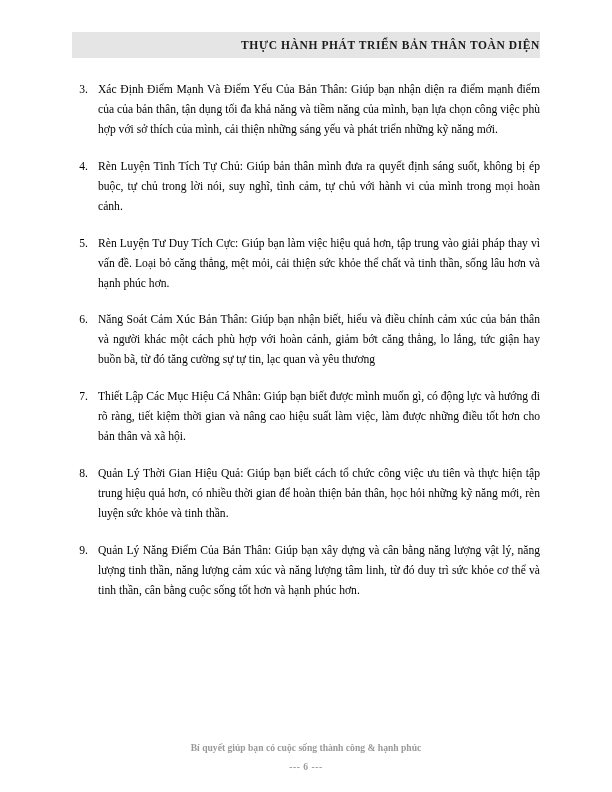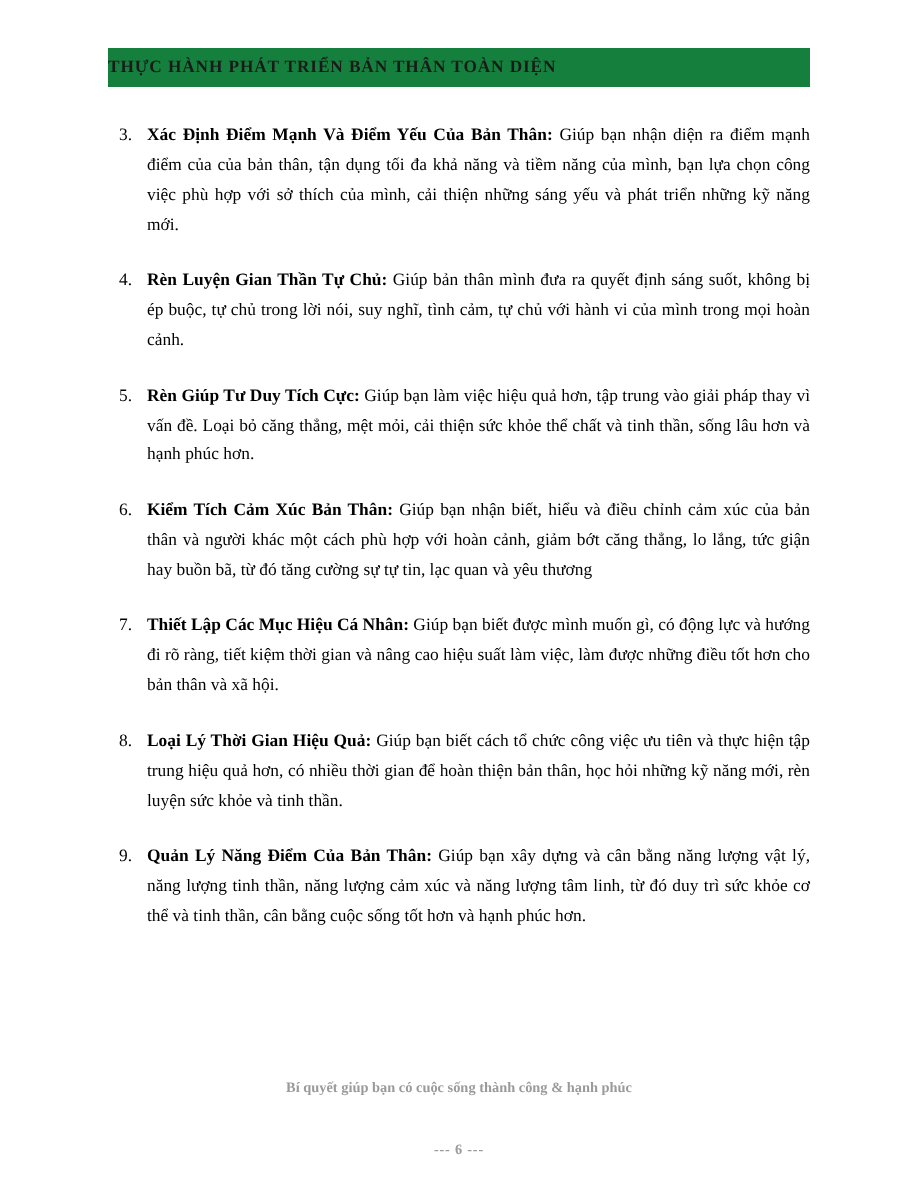--- a/index.html
+++ b/index.html
@@ -20,24 +20,24 @@
     height: 792px;
     position: relative;
     box-sizing: border-box;
   }
   .header-band {
     position: absolute;
     top: 32px;
     left: 72px;
     width: 468px;
     height: 26px;
-    background: #15803d;
+    background: #e5e5e5;
     display: flex;
     align-items: center;
-    justify-content: flex-start;
+    justify-content: flex-end;
   }
   .header-title {
     font-family: "Liberation Serif", serif;
     font-weight: bold;
     font-size: 11.5px;
     letter-spacing: 0.6px;
     color: #1a1a1a;
     white-space: nowrap;
   }
   .content {
@@ -59,21 +59,21 @@
     line-height: 1.72;
     box-sizing: border-box;
   }
   .item-body {
     flex: 1 1 auto;
     font-size: 11.6px;
     line-height: 1.72;
     text-align: justify;
   }
   .item-title {
-    font-weight: bold;
+    font-weight: normal;
   }
   .footer {
     position: absolute;
     left: 0;
     width: 612px;
     text-align: center;
   }
   .footer-note {
     top: 742px;
     font-size: 9.6px;
@@ -101,46 +101,46 @@
 
   <div class="content">
 
     <div class="item">
       <div class="item-num">3.</div>
       <div class="item-body"><span class="item-title">Xác Định Điểm Mạnh Và Điểm Yếu Của Bản Thân:</span><span> Giúp bạn nhận diện ra điểm mạnh điểm của của bản thân, tận dụng tối đa khả năng và tiềm năng của mình, bạn lựa chọn công việc phù hợp với sở thích của mình, cải thiện những sáng yếu và phát triển những kỹ năng mới.</span></div>
     </div>
 
     <div class="item">
       <div class="item-num">4.</div>
-      <div class="item-body"><span class="item-title">Rèn Luyện Gian Thần Tự Chủ:</span><span> Giúp bản thân mình đưa ra quyết định sáng suốt, không bị ép buộc, tự chủ trong lời nói, suy nghĩ, tình cảm, tự chủ với hành vi của mình trong mọi hoàn cảnh.</span></div>
+      <div class="item-body"><span class="item-title">Rèn Luyện Tinh Tích Tự Chủ:</span><span> Giúp bản thân mình đưa ra quyết định sáng suốt, không bị ép buộc, tự chủ trong lời nói, suy nghĩ, tình cảm, tự chủ với hành vi của mình trong mọi hoàn cảnh.</span></div>
     </div>
 
     <div class="item">
       <div class="item-num">5.</div>
-      <div class="item-body"><span class="item-title">Rèn Giúp Tư Duy Tích Cực:</span><span> Giúp bạn làm việc hiệu quả hơn, tập trung vào giải pháp thay vì vấn đề. Loại bỏ căng thẳng, mệt mỏi, cải thiện sức khỏe thể chất và tinh thần, sống lâu hơn và hạnh phúc hơn.</span></div>
+      <div class="item-body"><span class="item-title">Rèn Luyện Tư Duy Tích Cực:</span><span> Giúp bạn làm việc hiệu quả hơn, tập trung vào giải pháp thay vì vấn đề. Loại bỏ căng thẳng, mệt mỏi, cải thiện sức khỏe thể chất và tinh thần, sống lâu hơn và hạnh phúc hơn.</span></div>
     </div>
 
     <div class="item">
       <div class="item-num">6.</div>
-      <div class="item-body"><span class="item-title">Kiểm Tích Cảm Xúc Bản Thân:</span><span> Giúp bạn nhận biết, hiểu và điều chỉnh cảm xúc của bản thân và người khác một cách phù hợp với hoàn cảnh, giảm bớt căng thẳng, lo lắng, tức giận hay buồn bã, từ đó tăng cường sự tự tin, lạc quan và yêu thương</span></div>
+      <div class="item-body"><span class="item-title">Năng Soát Cảm Xúc Bản Thân:</span><span> Giúp bạn nhận biết, hiểu và điều chỉnh cảm xúc của bản thân và người khác một cách phù hợp với hoàn cảnh, giảm bớt căng thẳng, lo lắng, tức giận hay buồn bã, từ đó tăng cường sự tự tin, lạc quan và yêu thương</span></div>
     </div>
 
     <div class="item">
       <div class="item-num">7.</div>
       <div class="item-body"><span class="item-title">Thiết Lập Các Mục Hiệu Cá Nhân:</span><span> Giúp bạn biết được mình muốn gì, có động lực và hướng đi rõ ràng, tiết kiệm thời gian và nâng cao hiệu suất làm việc, làm được những điều tốt hơn cho bản thân và xã hội.</span></div>
     </div>
 
     <div class="item">
       <div class="item-num">8.</div>
-      <div class="item-body"><span class="item-title">Loại Lý Thời Gian Hiệu Quả:</span><span> Giúp bạn biết cách tổ chức công việc ưu tiên và thực hiện tập trung hiệu quả hơn, có nhiều thời gian để hoàn thiện bản thân, học hỏi những kỹ năng mới, rèn luyện sức khỏe và tinh thần.</span></div>
+      <div class="item-body"><span class="item-title">Quản Lý Thời Gian Hiệu Quả:</span><span> Giúp bạn biết cách tổ chức công việc ưu tiên và thực hiện tập trung hiệu quả hơn, có nhiều thời gian để hoàn thiện bản thân, học hỏi những kỹ năng mới, rèn luyện sức khỏe và tinh thần.</span></div>
     </div>
 
     <div class="item">
       <div class="item-num">9.</div>
       <div class="item-body"><span class="item-title">Quản Lý Năng Điểm Của Bản Thân:</span><span> Giúp bạn xây dựng và cân bằng năng lượng vật lý, năng lượng tinh thần, năng lượng cảm xúc và năng lượng tâm linh, từ đó duy trì sức khỏe cơ thể và tinh thần, cân bằng cuộc sống tốt hơn và hạnh phúc hơn.</span></div>
     </div>
 
   </div>
 
-  <div class="footer footer-note" style="top:720px;">Bí quyết giúp bạn có cuộc sống thành công &amp; hạnh phúc</div>
+  <div class="footer footer-note" style="top:742px;">Bí quyết giúp bạn có cuộc sống thành công &amp; hạnh phúc</div>
   <div class="footer footer-page" style="top:761px;">--- 6 ---</div>
 
 </div>
 
 </body></html>

